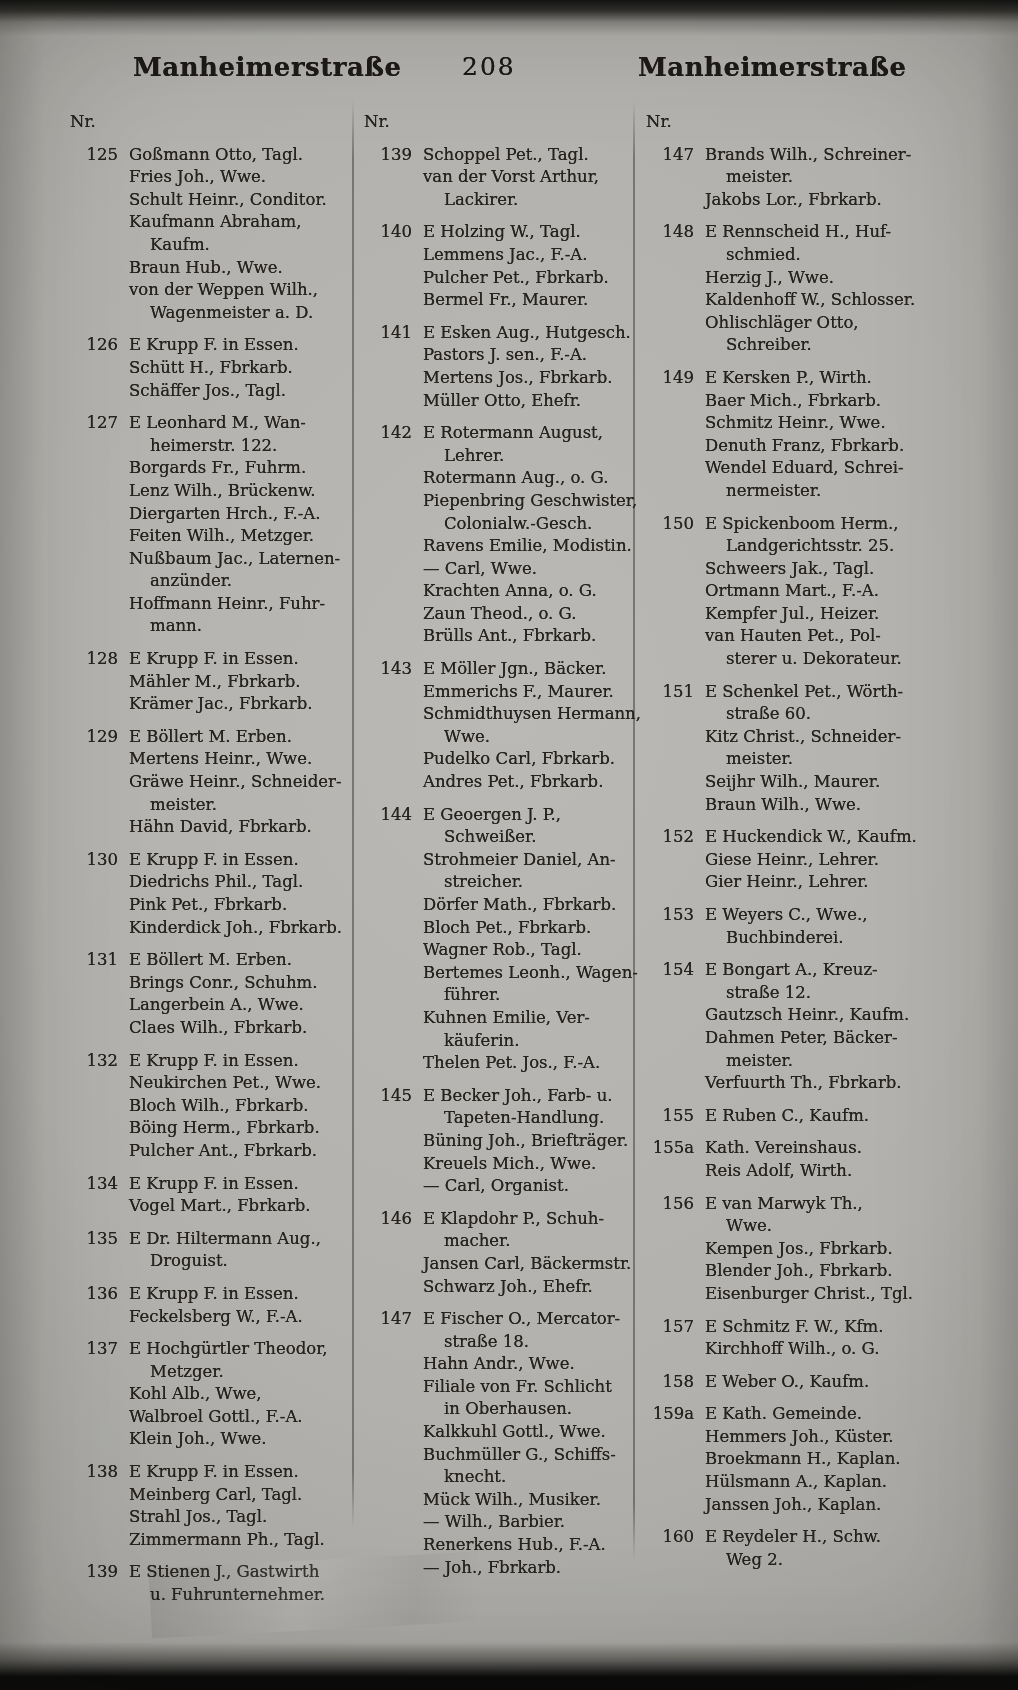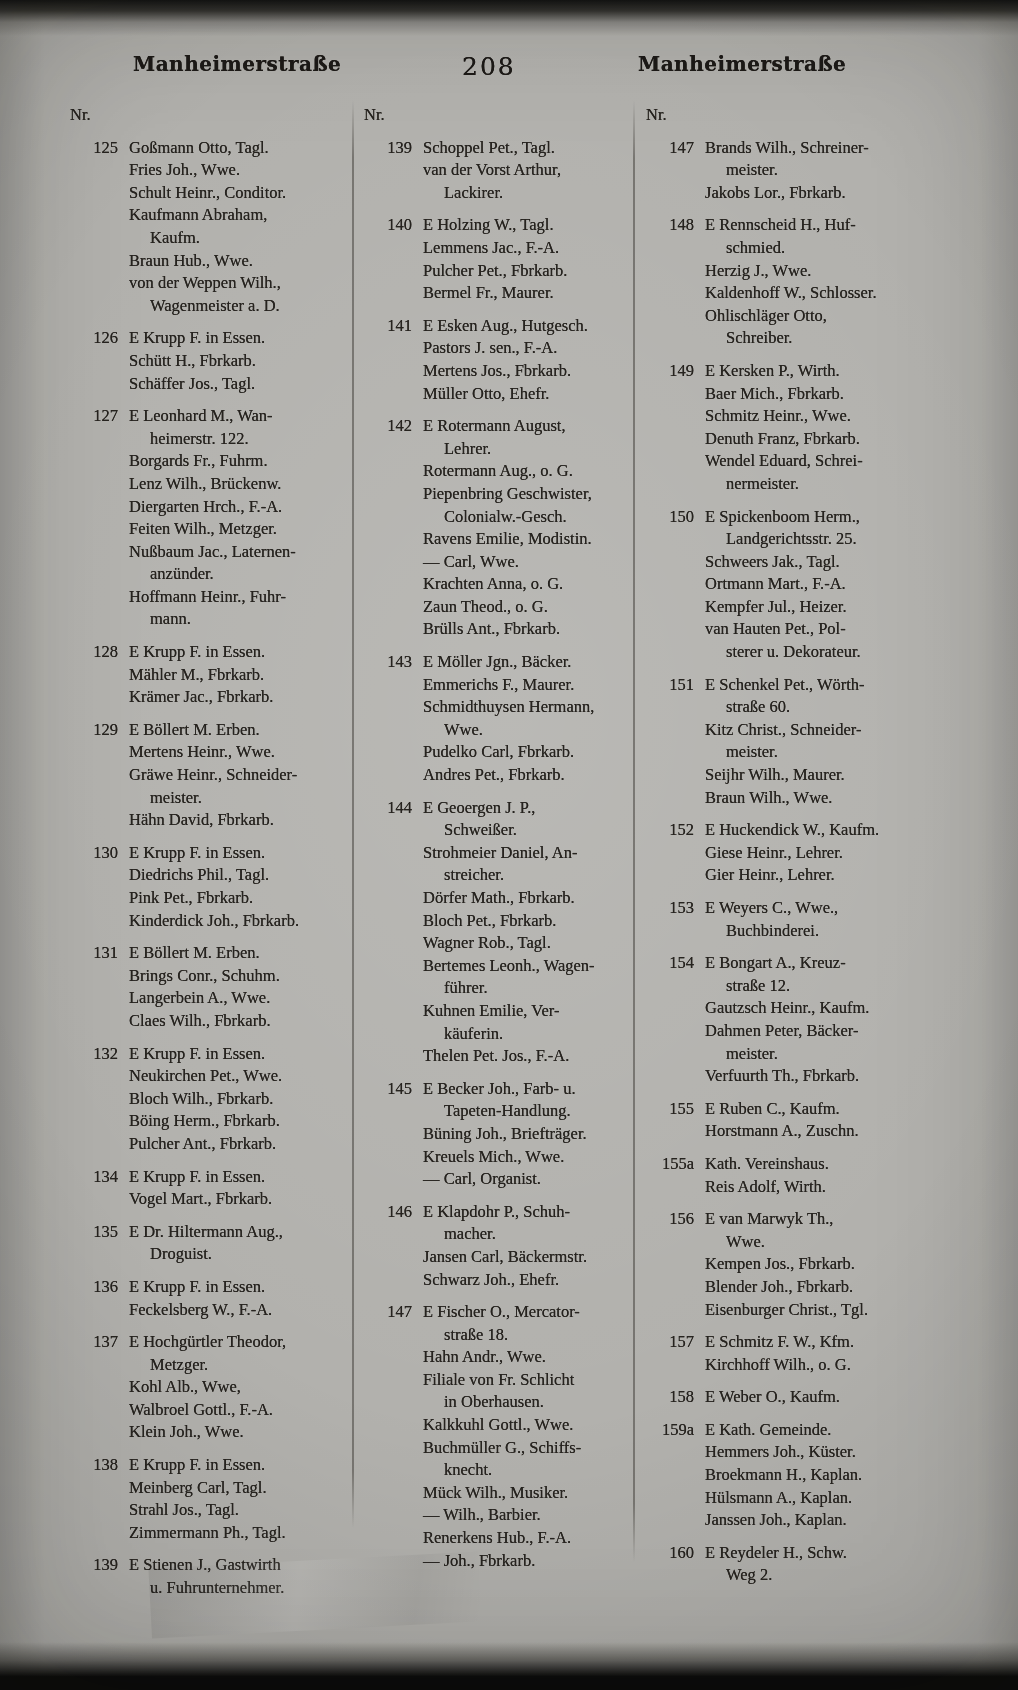--- a/index.html
+++ b/index.html
@@ -33,35 +33,35 @@
   }
   .crease {
     position:absolute; left:150px; bottom:60px; width:330px; height:70px;
     background: linear-gradient(100deg, rgba(0,0,0,0.12), rgba(255,255,255,0.14) 45%, rgba(0,0,0,0.08) 80%, transparent);
     transform: rotate(-3deg); opacity:.6; pointer-events:none;
   }
   header {
     position:absolute; top:52px; left:0; right:0; height:44px;
   }
   .hdr {
-    position:absolute; font-weight:bold; font-size:20px; letter-spacing:0.5px;
+    position:absolute; font-weight:bold; font-size:26px; letter-spacing:0.5px;
     color:#1d1a17; text-shadow:0 0 0.6px rgba(25,22,18,0.9);
   }
   .hdr-left  { left:133px; }
   .hdr-num   { left:462px; font-size:25px; font-weight:normal; letter-spacing:2px; }
   .hdr-right { left:638px; }
 
   .sep {
     position:absolute; width:2px;
     background: linear-gradient(to bottom, rgba(70,67,62,0) 0%, rgba(70,67,62,0.55) 4%, rgba(70,67,62,0.55) 96%, rgba(70,67,62,0) 100%);
   }
   .sep-1 { left:352px; top:100px; height:1428px; }
   .sep-2 { left:633px; top:100px; height:1462px; }
 
-  .col { position:absolute; top:104px;font-family:Liberation Serif, serif; }
+  .col { position:absolute; top:111px; }
   .col-0 { left:70px;  width:282px; }
   .col-1 { left:364px; width:264px; }
   .col-2 { left:646px; width:362px; }
 
   .line {
     display:flex; align-items:baseline;
     line-height:22.6px; font-size:16.5px; white-space:nowrap;
     text-shadow:0 0 0.5px rgba(32,28,24,0.85);
   }
   .line .num {
@@ -734,24 +734,20 @@
         <span class="txt">meister.</span>
       </div>
       <div class="line">
         <span class="num"></span>
         <span class="txt">Verfuurth Th., Fbrkarb.</span>
       </div>
       <div class="line entry">
         <span class="num">155</span>
         <span class="txt">E Ruben C., Kaufm.</span>
       </div>
-      <div class="line">
-        <span class="num"></span>
-        <span class="txt">Horstmann A., Zuschn.</span>
-      </div>
       <div class="line entry">
         <span class="num">155a</span>
         <span class="txt">Kath. Vereinshaus.</span>
       </div>
       <div class="line">
         <span class="num"></span>
         <span class="txt">Reis Adolf, Wirth.</span>
       </div>
       <div class="line entry">
         <span class="num">156</span>

